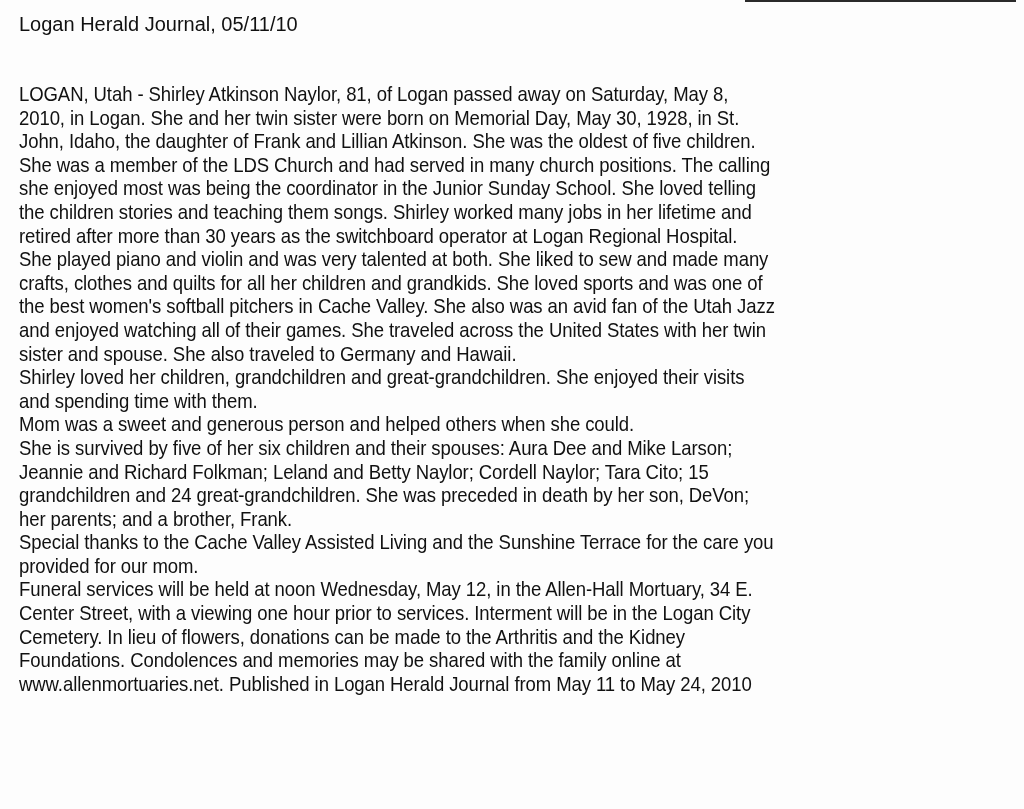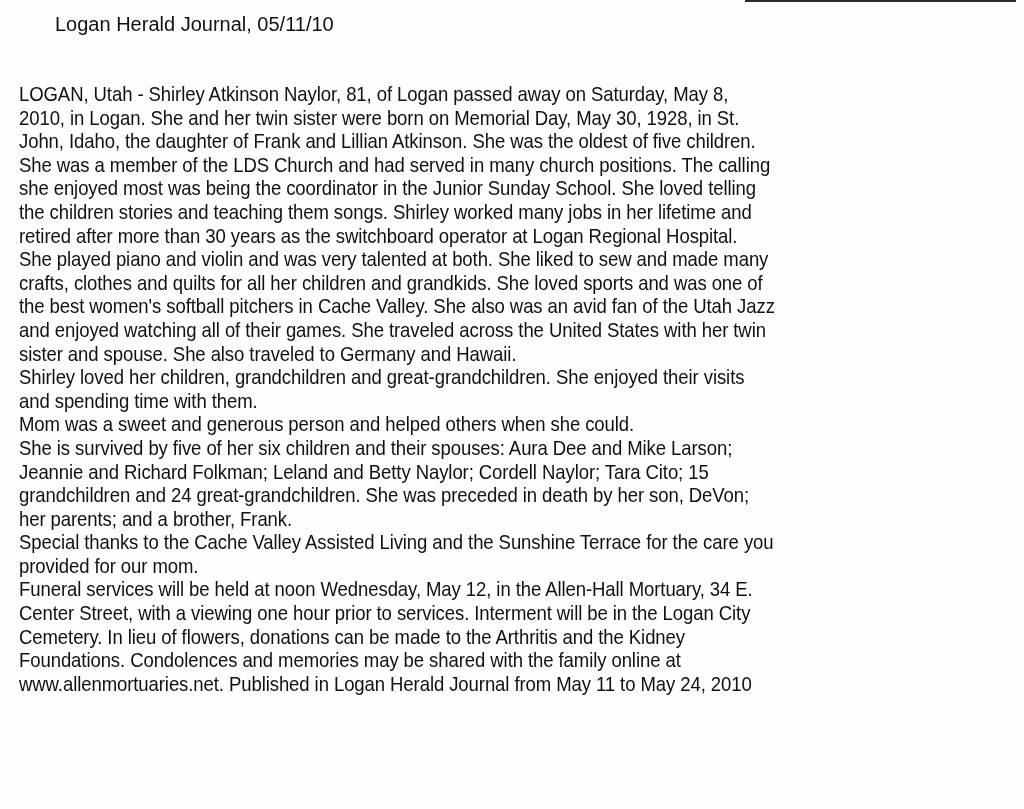--- a/index.html
+++ b/index.html
@@ -25,21 +25,20 @@
       background: #2a2a2a;
     }
     .header {
       position: absolute;
       left: 19px;
       top: 12px;
       font-size: 20px;
       line-height: 24px;
       letter-spacing: 0px;
       white-space: nowrap;
-      margin-left: 36px;
     }
     .body-text {
       position: absolute;
       left: 19px;
       top: 82px;
       width: 1000px;
     }
     .line {
       font-family: "Liberation Sans", sans-serif;
       font-size: 20.6px;

